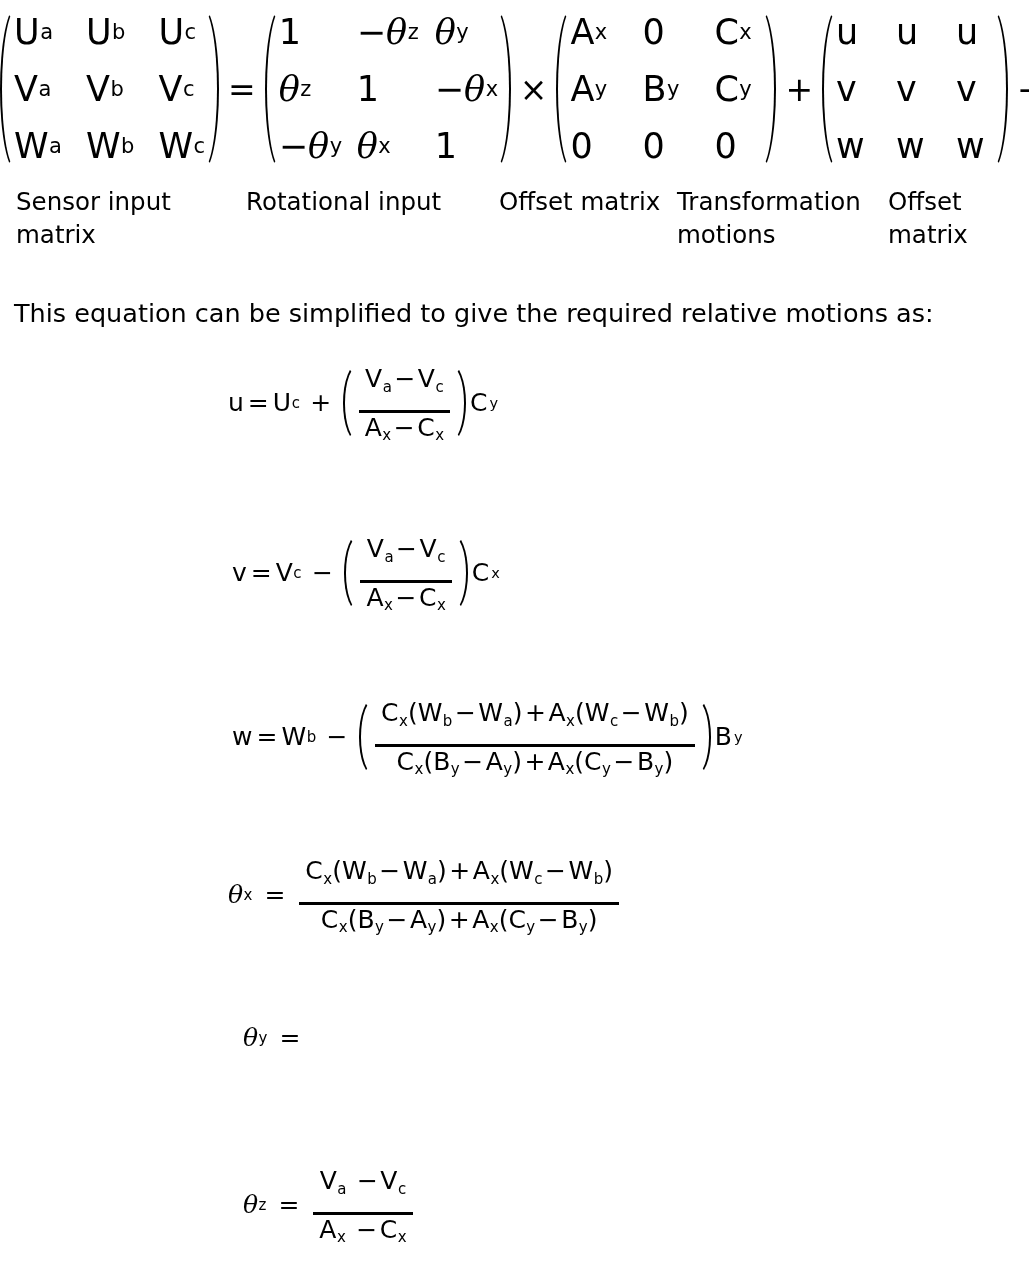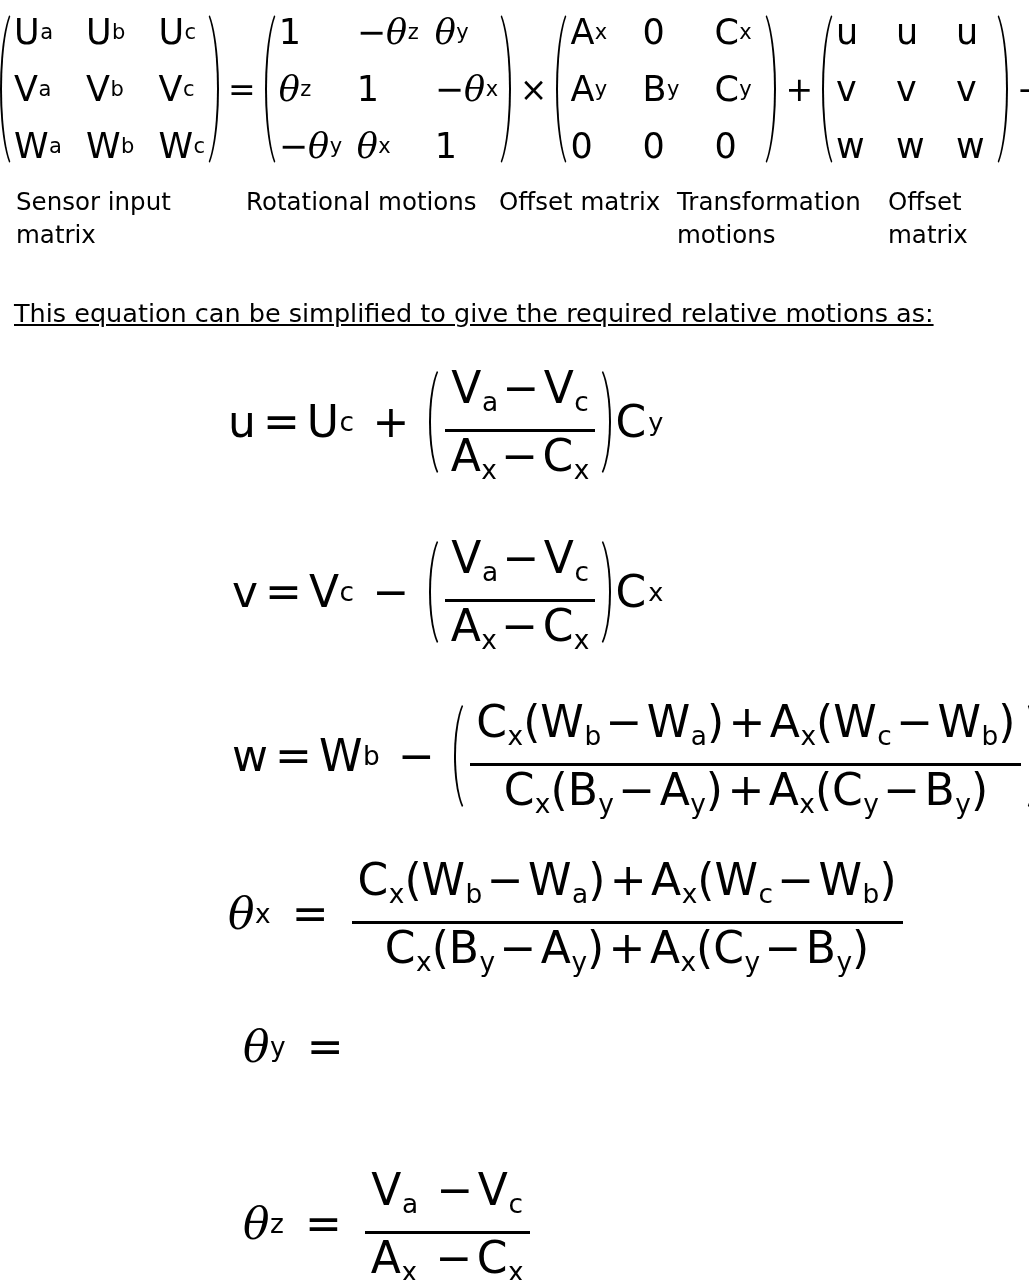--- a/index.html
+++ b/index.html
@@ -110,29 +110,28 @@
   }
 
   
   .body-text {
     position: absolute;
     left: 14px;
     top: 296px;
     font-size: 25.5px;
     line-height: 34px;
     white-space: nowrap;
-    text-decoration: underline;
   }
 
   
   .eq {
     position: absolute;
     display: flex;
     align-items: center;
-    font-size: 44px;
+    font-size: 25px;
   }
   .eq .lhs {
     display: inline-flex;
     align-items: center;
     white-space: nowrap;
   }
 
   
   .frac {
     display: inline-flex;
@@ -272,21 +271,21 @@
       <span class="bracket right"></span>
     </div>
 
     <span class="mat-sign math">−</span>
 
   </div>
 
   <div class="captions">
     <div class="cap" style="left:0px;   top:5px;">Sensor input
 matrix</div>
-    <div class="cap" style="left:230px; top:5px;">Rotational motions</div>
+    <div class="cap" style="left:230px; top:5px;">Rotational input</div>
     <div class="cap" style="left:483px; top:5px;">Offset matrix</div>
     <div class="cap" style="left:661px; top:5px;">Transformation
 motions</div>
     <div class="cap" style="left:872px; top:5px;">Offset matrix</div>
   </div>
 
   <div class="body-text">This equation can be simplified to give the required relative motions as:</div>
 
   <div class="eq" style="left:228px; top:366px;">
     <span class="lhs math">u<span class="opw">=</span>U<sub>c</sub></span>

